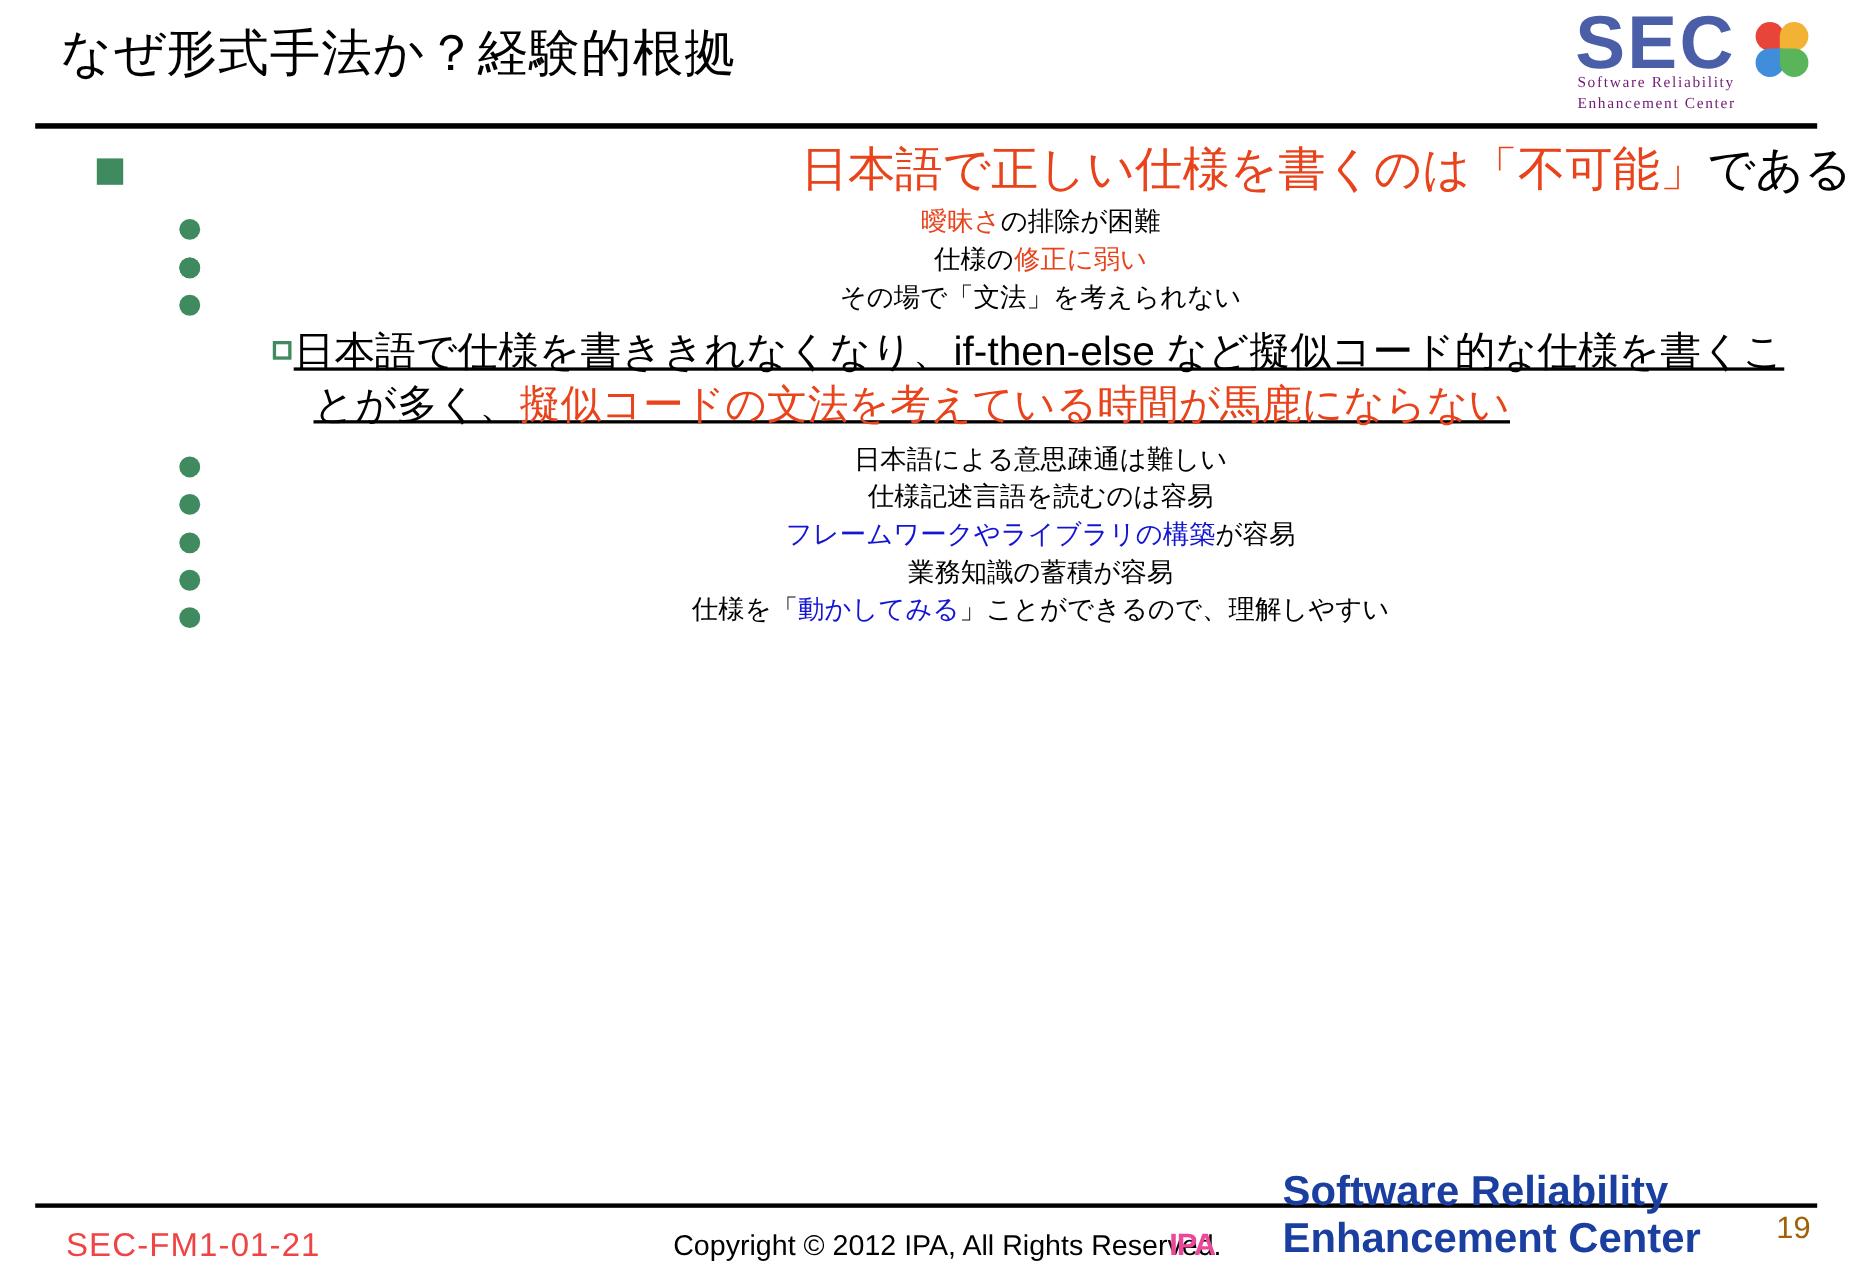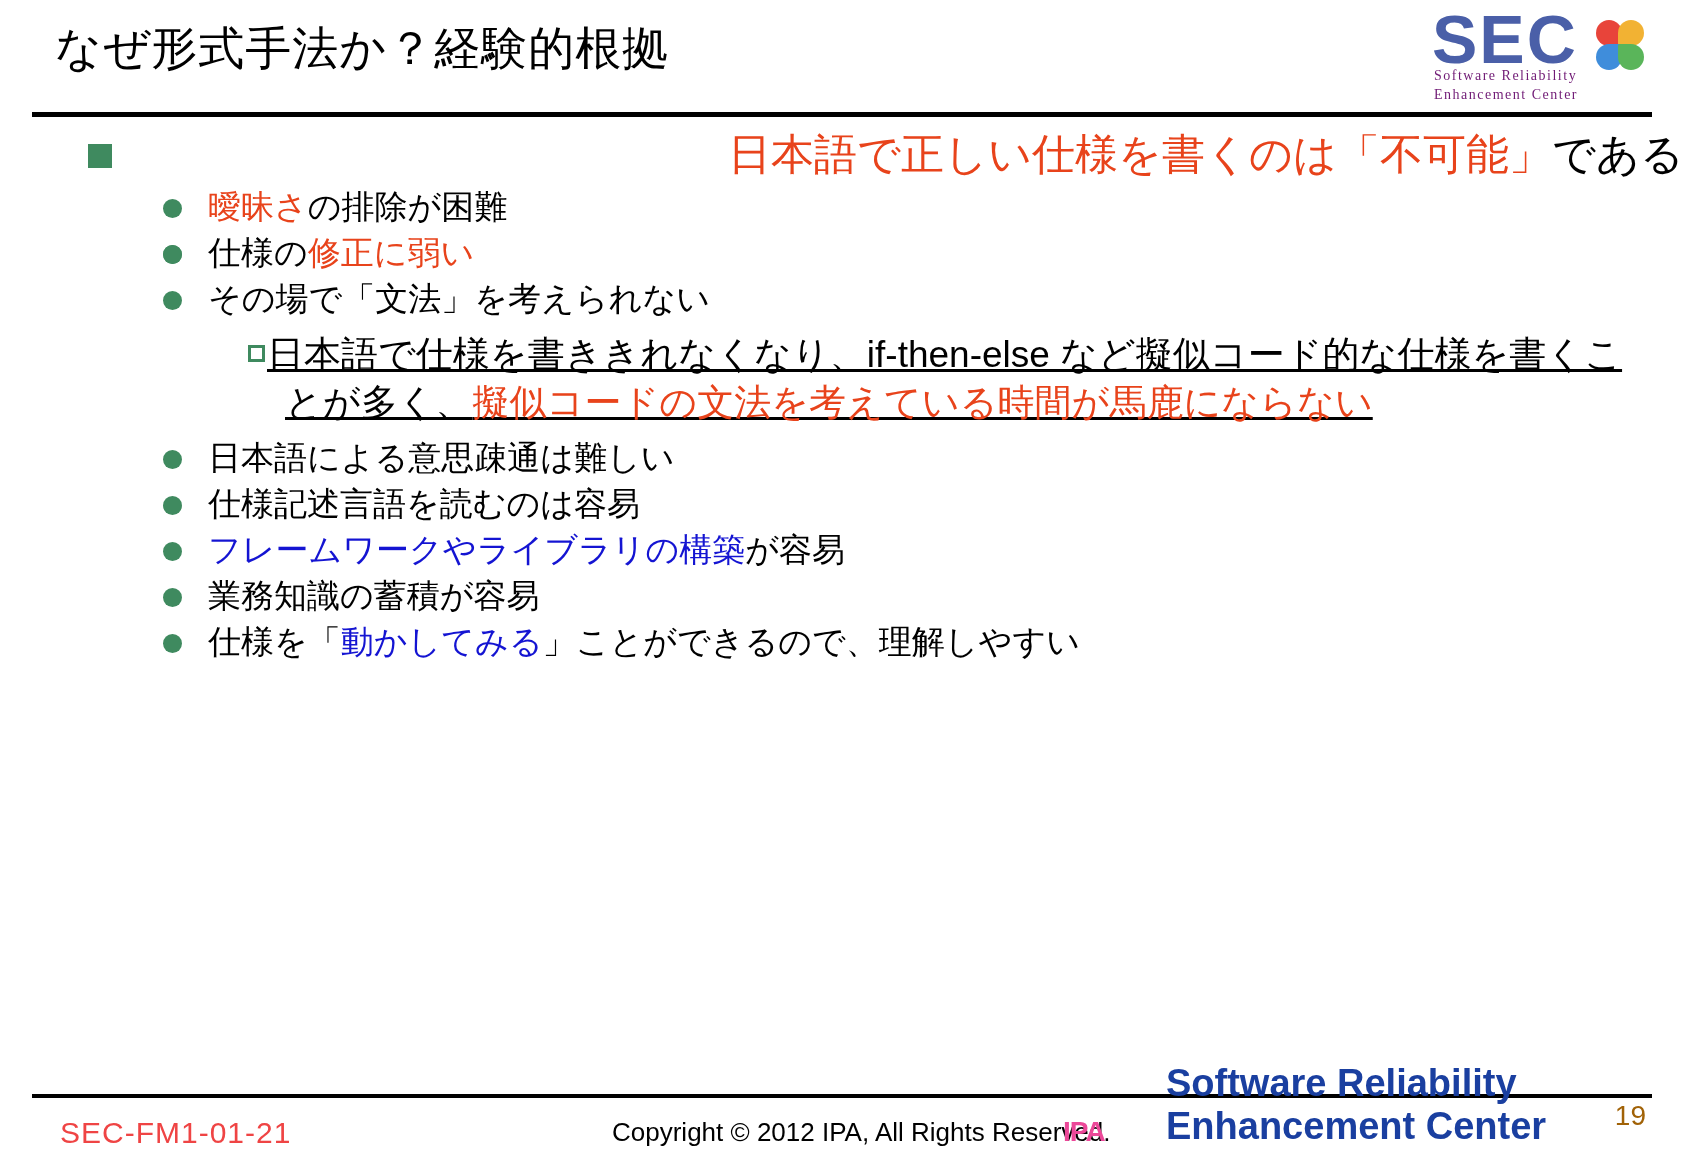--- a/index.html
+++ b/index.html
@@ -108,24 +108,25 @@
     left: 88px;
     top: 16px;
     width: 24px;
     height: 24px;
     background: #3f8a5f;
   }
 
   .l2 {
     position: relative;
     padding-left: 208px;
-    font-size: 33px;
+    font-size: 24px;
     line-height: 1.3;
     margin-bottom: 3px;
     white-space: nowrap;
+    text-align: center;
   }
   .l2 .marker {
     position: absolute;
     left: 163px;
     top: 13px;
     width: 19px;
     height: 19px;
     border-radius: 50%;
     background: #3f8a5f;
   }

